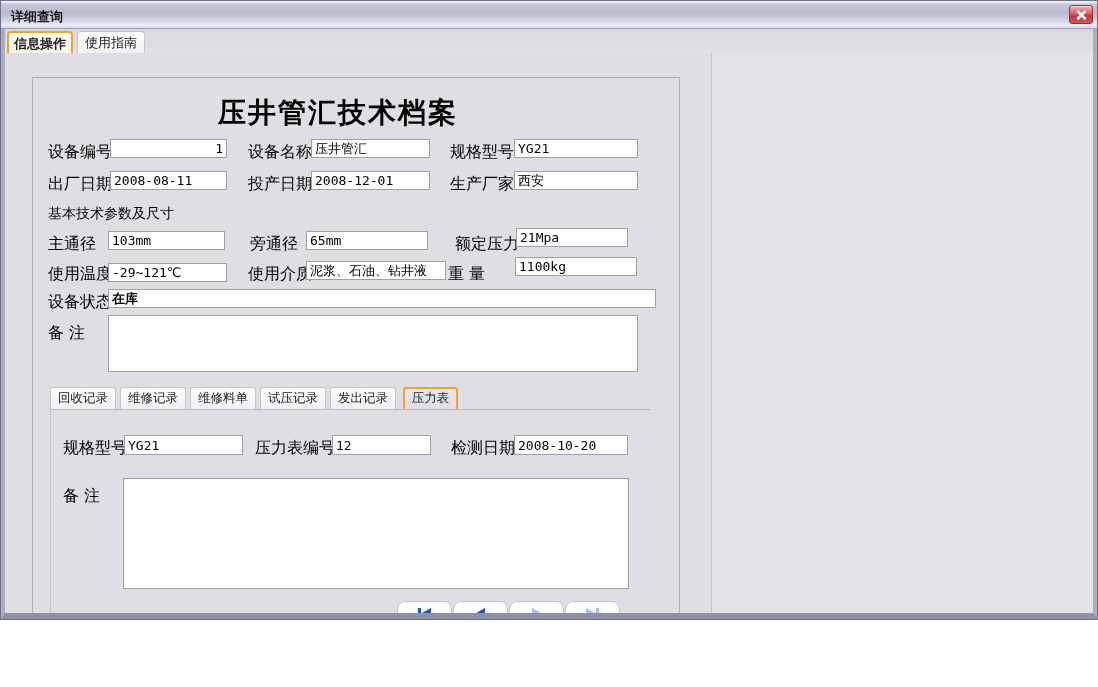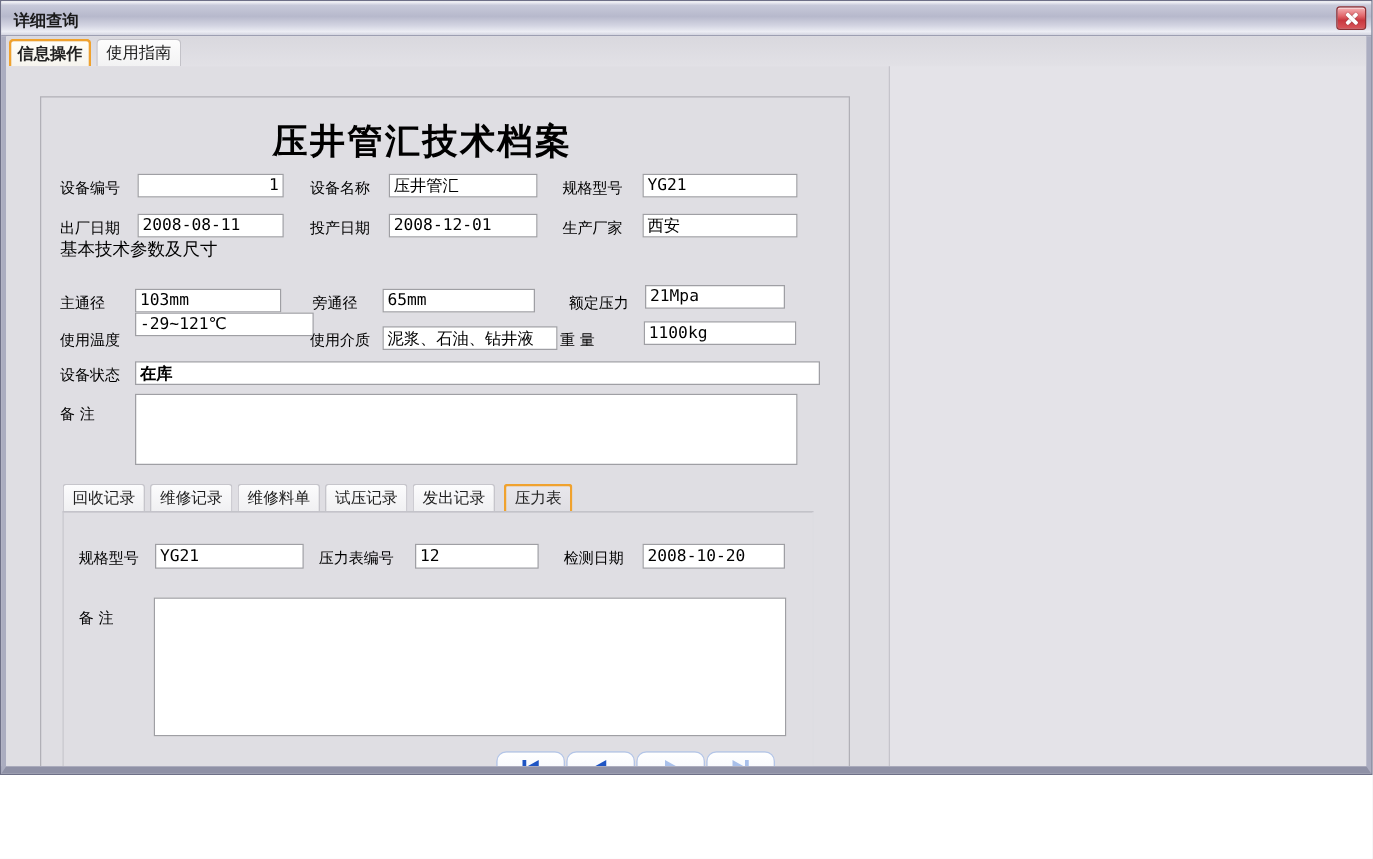--- a/index.html
+++ b/index.html
@@ -65,21 +65,21 @@
 
   
   .panel {
     position:absolute; left:27px; top:24px; width:648px; height:580px;
     border:1px solid #b1b0b7; background:#dfdee3;
   }
   .form-title {
     position:absolute; left:0; top:16px; width:100%; padding-right:36px; text-align:center;
     font-family:"DejaVu Serif",serif; font-size:28px; font-weight:bold; letter-spacing:2px; color:#000;
   }
-  .lbl { position:absolute; font-size:12px; color:#000; white-space:nowrap; }
+  .lbl { position:absolute; font-size:16px; color:#000; white-space:nowrap; }
   .ipt {
     position:absolute; height:19px; background:#fff; border:1px solid #9f9fa4;
     font-family:"DejaVu Sans Mono","DejaVu Sans",monospace; font-size:13px; color:#000; padding:0 3px;
   }
   .ipt.tall { height:20px; }
   textarea.ipt { resize:none; }
   .right { text-align:right; }
   .section-title { position:absolute; font-size:14px; color:#000; }
 
   
@@ -144,31 +144,31 @@
           <span class="lbl" style="left:417px;top:64px">规格型号</span>
           <input class="ipt" style="left: 481px; top: 61px; width: 124px;" value="YG21">
 
           <span class="lbl" style="left:15px;top:96px">出厂日期</span>
           <input class="ipt" style="left: 77px; top: 93px; width: 117px;" value="2008-08-11">
           <span class="lbl" style="left:215px;top:96px">投产日期</span>
           <input class="ipt" style="left: 278px; top: 93px; width: 119px;" value="2008-12-01">
           <span class="lbl" style="left:417px;top:96px">生产厂家</span>
           <input class="ipt" style="left: 481px; top: 93px; width: 124px;" value="西安">
 
-          <span class="section-title" style="left:15px;top:113px">基本技术参数及尺寸</span>
+          <span class="section-title" style="left:15px;top:127px">基本技术参数及尺寸</span>
 
           <span class="lbl" style="left:15px;top:156px">主通径</span>
           <input class="ipt" style="left: 75px; top: 153px; width: 117px;" value="103mm">
           <span class="lbl" style="left:217px;top:156px">旁通径</span>
           <input class="ipt" style="left: 273px; top: 153px; width: 122px;" value="65mm">
           <span class="lbl" style="left:422px;top:156px">额定压力</span>
           <input class="ipt" style="left: 483px; top: 150px; width: 112px;" value="21Mpa">
 
           <span class="lbl" style="left:15px;top:186px">使用温度</span>
-          <input class="ipt" style="left: 75px; top: 172px; width: 143px;" value="-29~121℃">
+          <input class="ipt" style="left: 75px; top: 185px; width: 119px;" value="-29~121℃">
           <span class="lbl" style="left:215px;top:186px">使用介质</span>
           <input class="ipt" style="left: 273px; top: 183px; width: 140px;" value="泥浆、石油、钻井液">
           <span class="lbl" style="left:415px;top:186px">重 量</span>
           <input class="ipt" style="left: 482px; top: 179px; width: 122px;" value="1100kg">
 
           <span class="lbl" style="left:15px;top:214px">设备状态</span>
           <input class="ipt" style="left: 75px; top: 211px; width: 548px; font-weight: bold;" value="在库">
 
           <span class="lbl" style="left:15px;top:245px">备 注</span>
           <textarea class="ipt" style="left: 75px; top: 237px; width: 530px; height: 57px;"></textarea>

